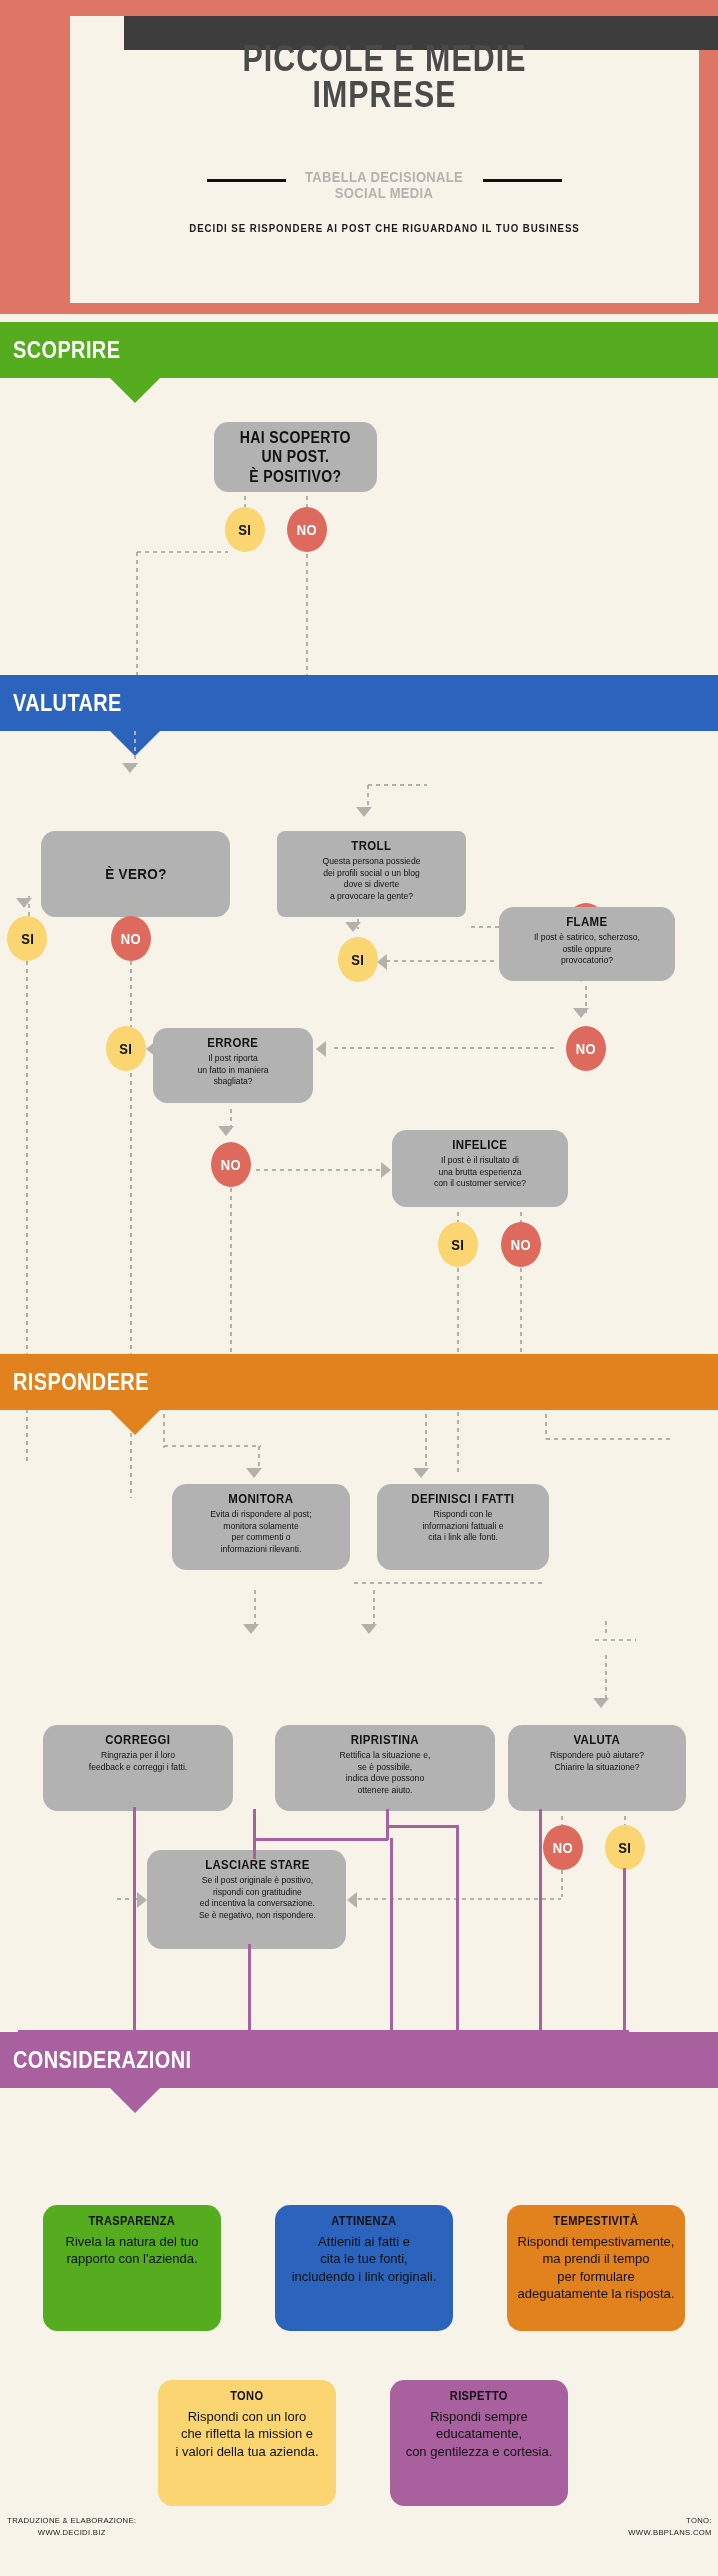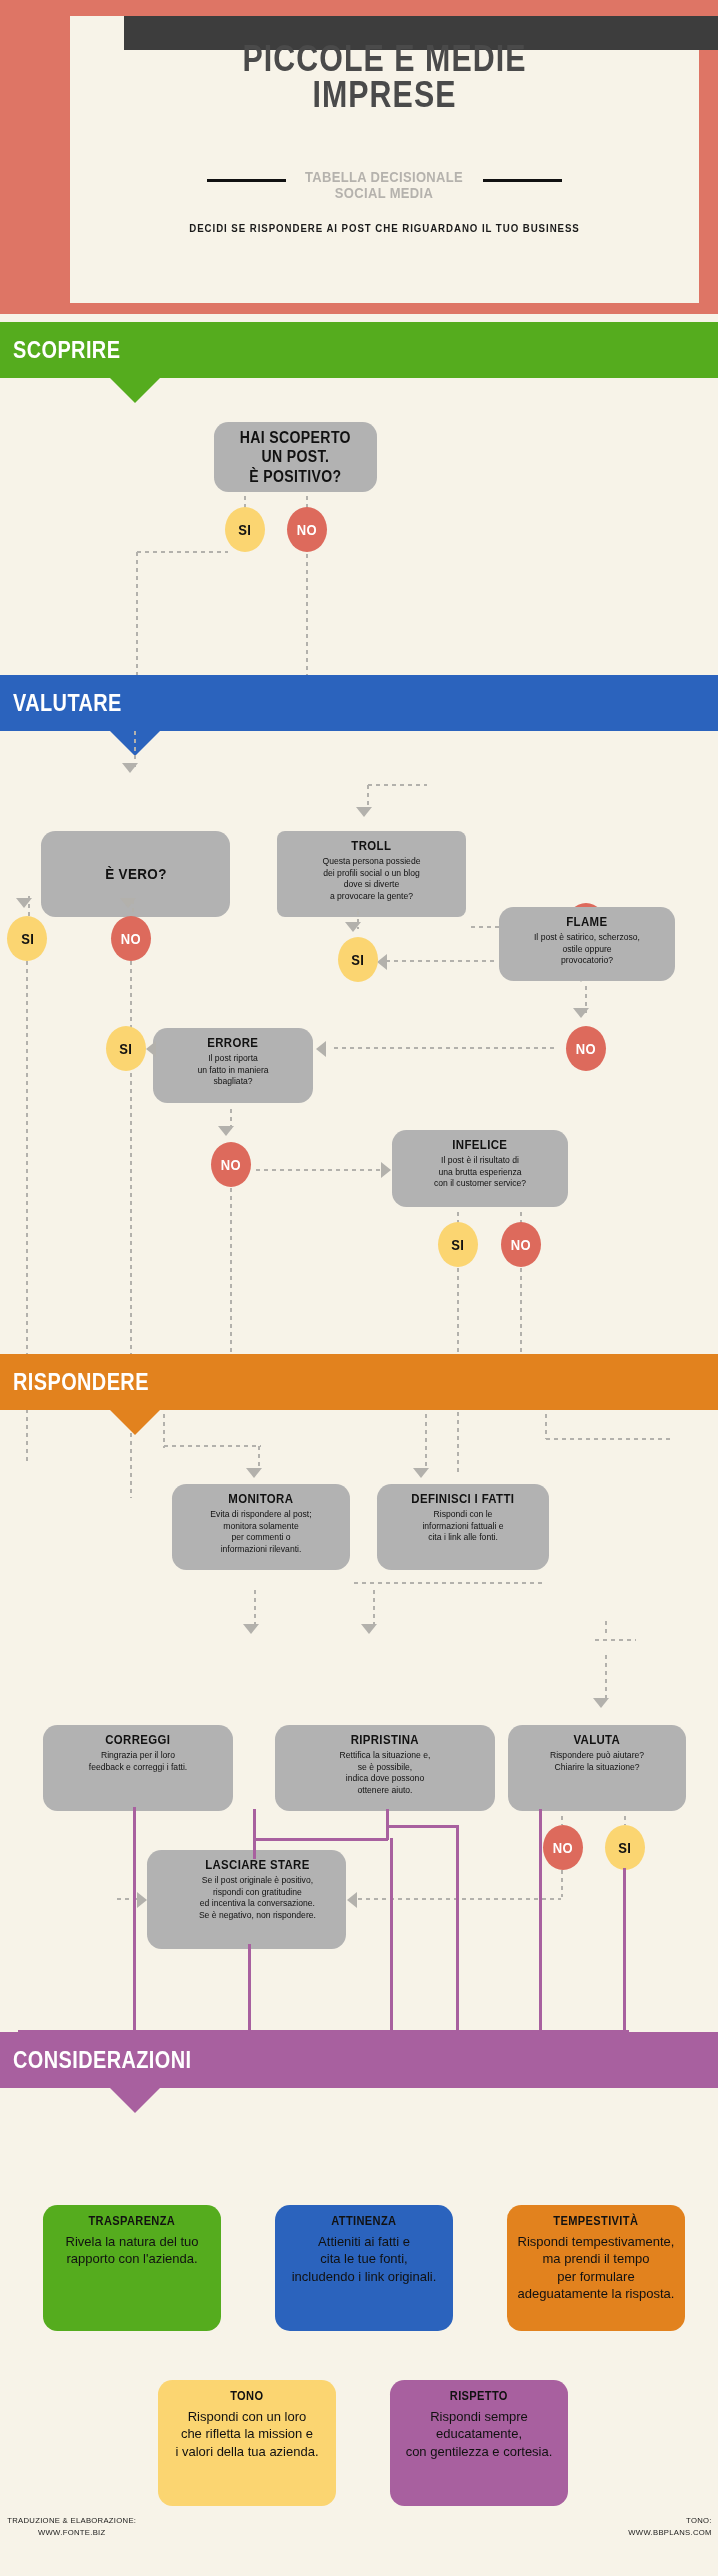--- a/index.html
+++ b/index.html
@@ -386,21 +386,21 @@
   </div>
   <div class="card" style="left: 390px; top: 2380px; width: 178px; height: 126px; background: rgb(168, 96, 159);">
     <span class="t">RISPETTO</span>
     <span class="d" style="white-space:pre-line">Rispondi sempre
 educatamente,
 con gentilezza e cortesia.</span>
   </div>
 
   <div class="foot l">
     <div>TRADUZIONE &amp; ELABORAZIONE:</div>
-    <div style="text-align:center">WWW.FONTE.BIZ</div>
+    <div style="text-align:center">WWW.DECIDI.BIZ</div>
   </div>
   <div class="foot r">
     <div>TONO:</div>
     <div>WWW.BBPLANS.COM</div>
   </div>
 
 </div>
 
 
 </body></html>

